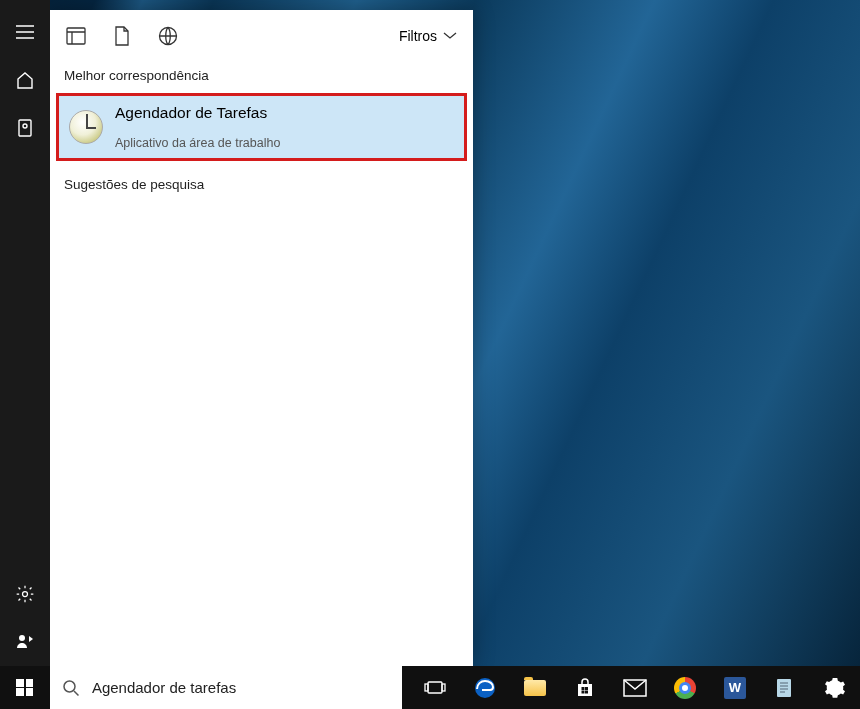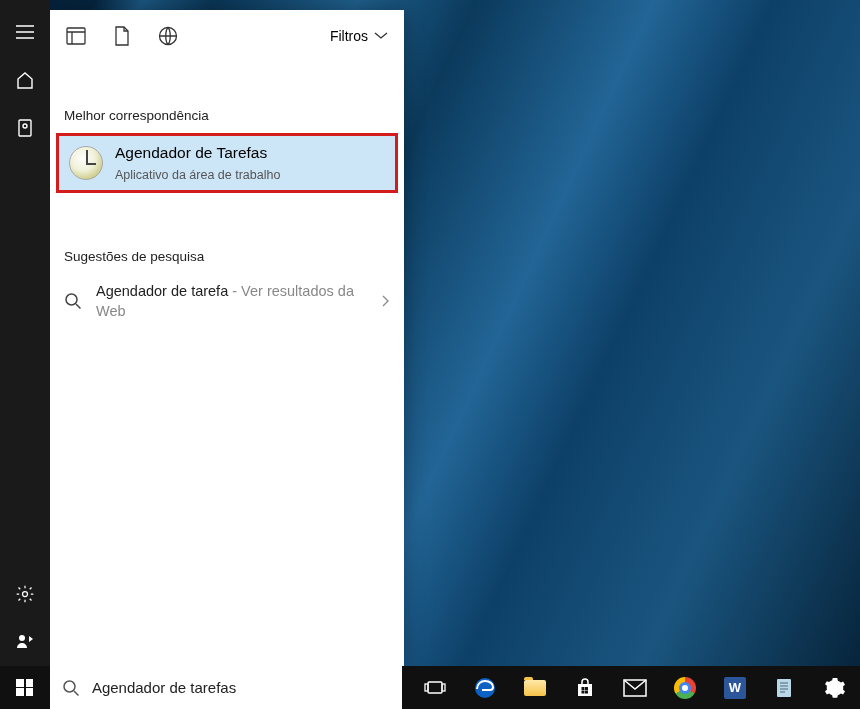--- a/index.html
+++ b/index.html
@@ -46,21 +46,21 @@
       justify-content: center;
       color: #fff;
       cursor: pointer;
     }
 
     
     .search-panel {
       position: absolute;
       left: 50px;
       top: 10px;
-      width: 354px;
+      width: 423px;
       height: 656px;
       background: #fff;
       z-index: 9;
       display: flex;
       flex-direction: column;
       box-shadow: 0 0 20px rgba(0,0,0,.3);
     }
 
     .panel-top {
       height: 52px;
@@ -83,21 +83,20 @@
       display: flex;
       align-items: center;
       gap: 6px;
       cursor: pointer;
     }
 
     .section-label {
       padding: 6px 14px 10px;
       font-size: 13.5px;
       color: #222;
-      margin-top: 40px;
     }
 
     .best-match {
       margin: 0 6px 10px;
       border: 3px solid #d41c1c;
       background: #cde6f7;
       padding: 8px 10px;
       display: flex;
       align-items: center;
       gap: 12px;
@@ -126,21 +125,21 @@
       left: 50%; top: 50%;
       width: 32%; height: 1.5px;
     }
     .best-match .title {
       font-size: 15.5px;
       color: #000;
     }
     .best-match .subtitle {
       font-size: 12.5px;
       color: #555;
-      margin-top: 6px;
+      margin-top: 14px;
     }
 
     .web-suggestion {
       padding: 8px 14px;
       display: flex;
       align-items: center;
       gap: 12px;
       cursor: pointer;
     }
     .web-suggestion .mag {
@@ -328,36 +327,20 @@
   <div class="best-match">
     <div class="app-icon"></div>
     <div>
       <div class="title">Agendador de Tarefas</div>
       <div class="subtitle">Aplicativo da área de trabalho</div>
     </div>
   </div>
 
   <div class="section-label" style="font-weight:400;">Sugestões de pesquisa</div>
 
-  <div class="web-suggestion">
-    <div class="mag">
-      <svg width="18" height="18" viewBox="0 0 18 18" fill="none" stroke="#444" stroke-width="1.5">
-          <circle cx="7.5" cy="7.5" r="5.5"></circle>
-          <path d="M12 12l4.5 4.5"></path>
-        </svg>
-    </div>
-    <div class="text">
-      <span>Agendador de tarefa</span><span class="grey"> - Ver resultados da Web</span>
-    </div>
-    <div class="chev">
-      <svg width="8" height="12" viewBox="0 0 8 12" fill="none" stroke="#888" stroke-width="1.3">
-          <path d="M1 1l5 5-5 5"></path>
-        </svg>
-    </div>
-  </div>
 </div>
 
 <div class="taskbar">
   <div class="start">
     <div class="win-logo">
         <span></span>
         <span></span>
         <span></span>
         <span></span>
       </div>

